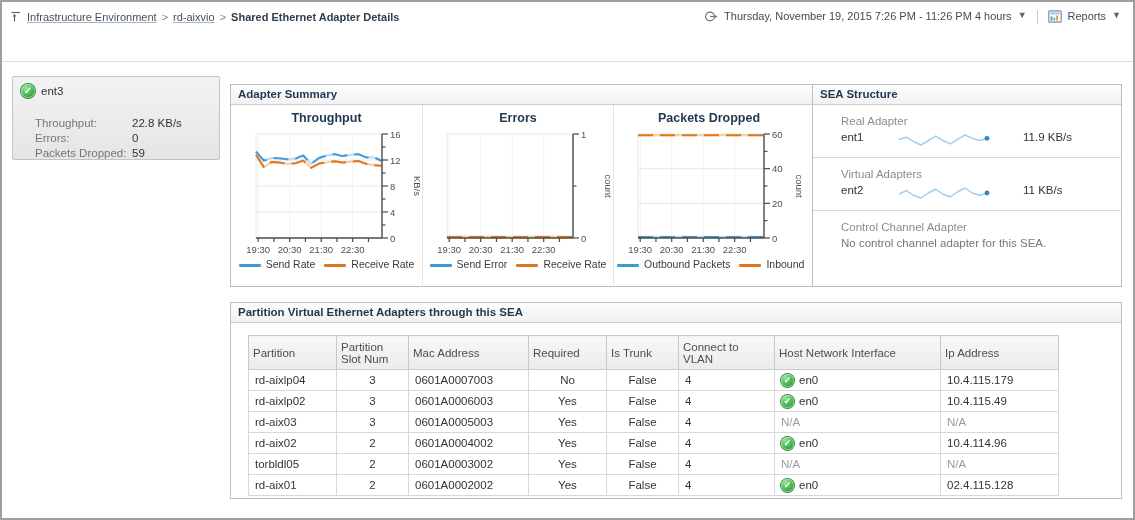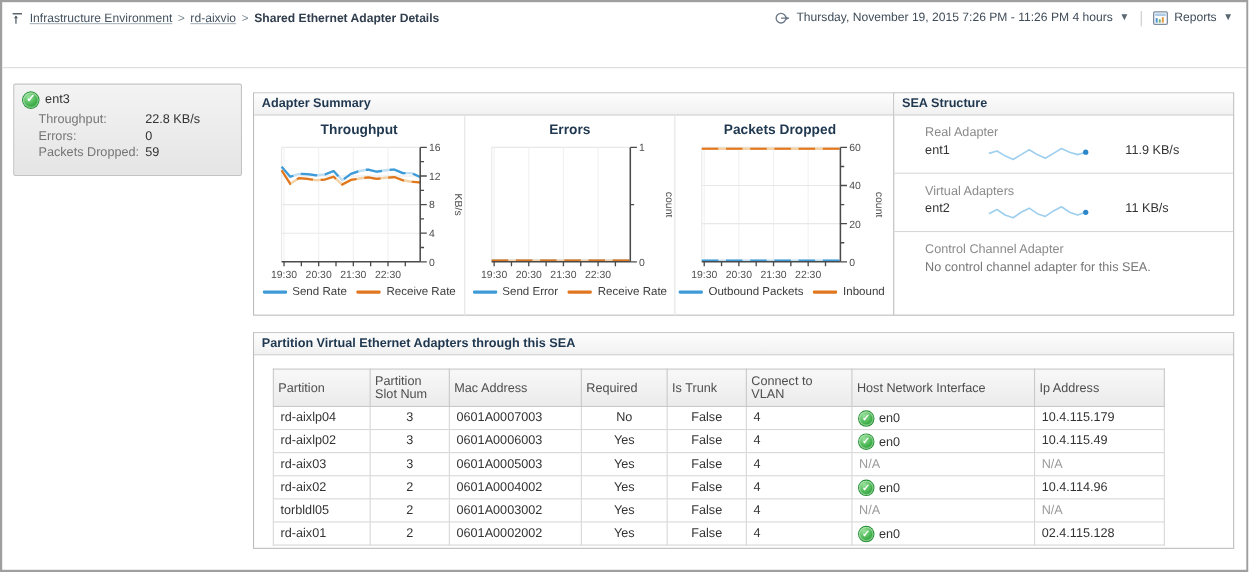--- a/index.html
+++ b/index.html
@@ -15,21 +15,21 @@
   .timebar{display:flex;gap:6px;color:#3f4c59;}
   .vsep{width:1px;height:14px;background:#c9c9c9;margin:0 4px;}
   .caret{font-size:9px;color:#5a6670;}
   
   .page-title{position:absolute;top:28px;left:8px;font-size:22px;color:#2f3b49;}
   .title-rule{position:absolute;top:59px;left:0;right:0;height:1px;background:#dcdcdc;}
   
   .tile{position:absolute;left:10px;top:74px;width:208px;height:84px;box-sizing:border-box;
         background:linear-gradient(#f3f3f3,#e5e5e5);border:1px solid #c3c3c3;border-radius:2px;
         padding:7px 8px 0 8px;font-size:11.5px;cursor:pointer;}
-  .tile-head{display:flex;align-items:center;gap:6px;color:#333;margin-bottom:5px;}
+  .tile-head{display:flex;align-items:center;gap:6px;color:#333;margin-bottom:19px;}
   .tile-grid{margin-left:14px;display:grid;grid-template-columns:97px auto;row-gap:3px;}
   .tile-label{color:#757575;}
   .tile-value{color:#333;}
   
   .check{display:inline-block;width:14px;height:14px;border-radius:50%;flex:0 0 auto;
          background:radial-gradient(circle at 35% 28%,#97e39b,#2ea53a 72%);
          box-shadow:inset 0 0 0 1px rgba(255,255,255,.35),0 0 0 1px #269134;position:relative;}
   .check::after{content:"\2713";position:absolute;left:0;top:0;width:14px;height:14px;line-height:14px;
          text-align:center;color:#fff;font-size:10px;font-weight:bold;}
   .check.sm{width:13px;height:13px;}
@@ -59,21 +59,21 @@
   .sea-value{font-size:11.5px;color:#333;margin-left:14px;}
   .sea-msg{font-size:11.5px;color:#777;margin-top:2px;}
   
   .table-wrap{margin:12px 0 0 17px;}
   table{border-collapse:collapse;font-size:11.5px;table-layout:fixed;width:810px;}
   th{background:linear-gradient(#f8f8f8,#ebebeb);border:1px solid #c9c9c9;color:#4e4e4e;
      font-weight:normal;height:34px;text-align:left;padding:1px 4px;box-sizing:border-box;}
   td{border:1px solid #d8d8d8;height:21px;padding:1px 6px;color:#333;box-sizing:border-box;
      overflow:hidden;white-space:nowrap;}
   td.center{text-align:center;}
-  td .cellflex{display:flex;align-items:flex-end;gap:5px;}
+  td .cellflex{display:flex;align-items:center;gap:5px;}
   .na{color:#9b9b9b;}
   svg text{font-family:"Liberation Sans",sans-serif;}
   .icon-svg{display:block;}
 </style>
 </head>
 <body>
 
 <div class="page">
 
   <div class="topbar">

